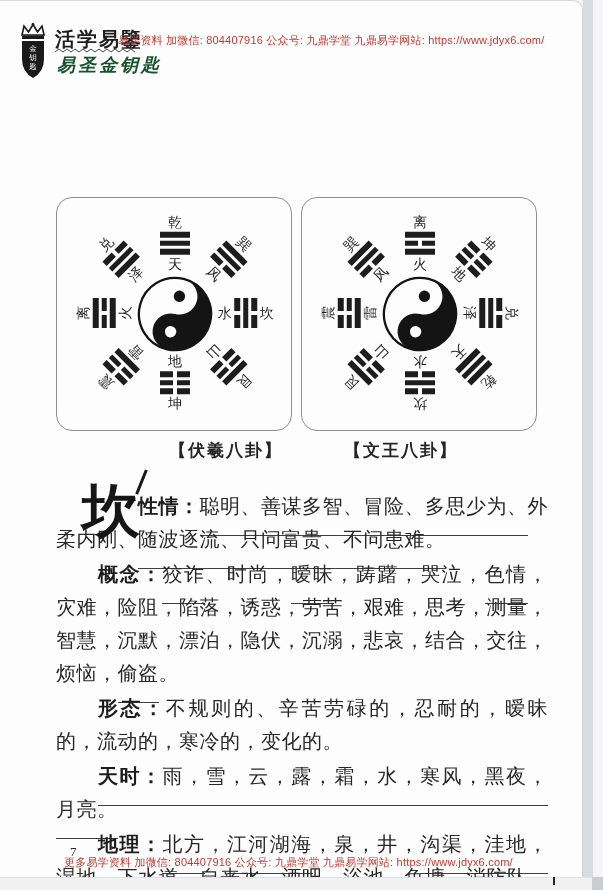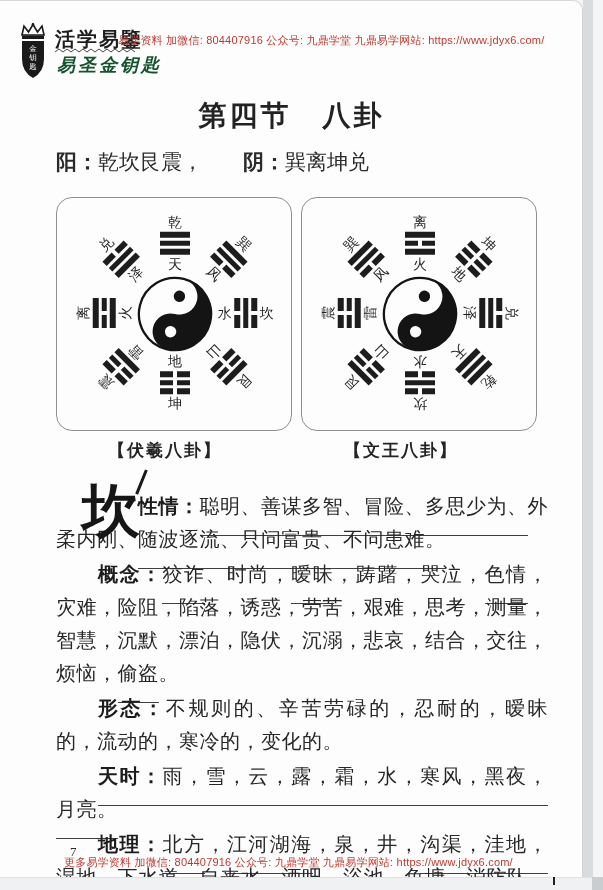--- a/index.html
+++ b/index.html
@@ -63,21 +63,21 @@
   .bg-char { font-size:14px; line-height:15px; color:#1f1f1f; display:block; }
   .trigram { display:flex; flex-direction:column; gap:3px; }
   .tline { width:30px; height:5.5px; background:#1d1d1d; }
   .tline.broken { background:none; display:flex; justify-content:space-between; }
   .tline.broken i { display:block; width:13px; height:5.5px; background:#1d1d1d; }
   .caption-row { position:absolute; left:56px; top:438px; width:482px; display:flex; }
   .caption-row span {
     flex:0 0 236px; text-align:center; font-size:17px; font-weight:bold;
     letter-spacing:2px; color:#242424;
   }
-  .caption-row span:first-child { margin-left:-9px; }
+  .caption-row span:first-child { margin-left:-9px;text-align:right; }
   
   .kan { position:absolute; left:56px; top:476px; width:492px; }
   .kan-big {
     position:absolute; left:26px; top:6px;
     font-size:58px; font-weight:bold; line-height:58px; color:#161616;
   }
   .kan-slash {
     position:absolute; left:84px; top:-8px; width:2.5px; height:26px;
     background:#1a1a1a; transform:rotate(22deg);
   }
@@ -116,25 +116,21 @@
     <text x="15" y="37" fill="#ffffff" font-size="7.5" text-anchor="middle">钥</text>
     <text x="15" y="46" fill="#ffffff" font-size="7.5" text-anchor="middle">匙</text>
   </svg>
   <div class="brand">活学易鑒</div>
   <div class="promo-top">易学资料 加微信: 804407916 公众号: 九鼎学堂 九鼎易学网站: https://www.jdyx6.com/</div>
   <svg class="squiggle" width="80" height="6" viewBox="0 0 80 6">
     <polyline points="0,4 4,1 8,4 12,1 16,4 20,1 24,4 28,1 32,4 36,1 40,4 44,1 48,4 52,1 56,4 60,1 64,4 68,1 72,4 76,1 80,4" fill="none" stroke="#4a4a4a" stroke-width="1"></polyline>
   </svg>
   <div class="subtitle">易圣金钥匙</div>
 
-  <h1 class="title">第四节　八卦</h1>
-
-  <div class="intro">
-    <b>阳：</b><span>乾坎艮震，</span><span class="gap"></span><b>阴：</b><span>巽离坤兑</span>
-  </div>
+
 
   <div class="diagram-row">
     <div class="bagua">
       <svg class="taiji" width="76" height="76" viewBox="0 0 100 100">
         <g transform="rotate(14 50 50)">
           <circle cx="50" cy="50" r="47.5" fill="#fdfdfd" stroke="#141414" stroke-width="3"></circle>
           <path d="M50 2.5 a47.5 47.5 0 0 1 0 95 a23.75 23.75 0 0 1 0 -47.5 a23.75 23.75 0 0 0 0 -47.5 Z" fill="#141414"></path>
           <circle cx="50" cy="26" r="7.5" fill="#141414"></circle>
           <circle cx="50" cy="74" r="7.5" fill="#fdfdfd"></circle>
         </g>

